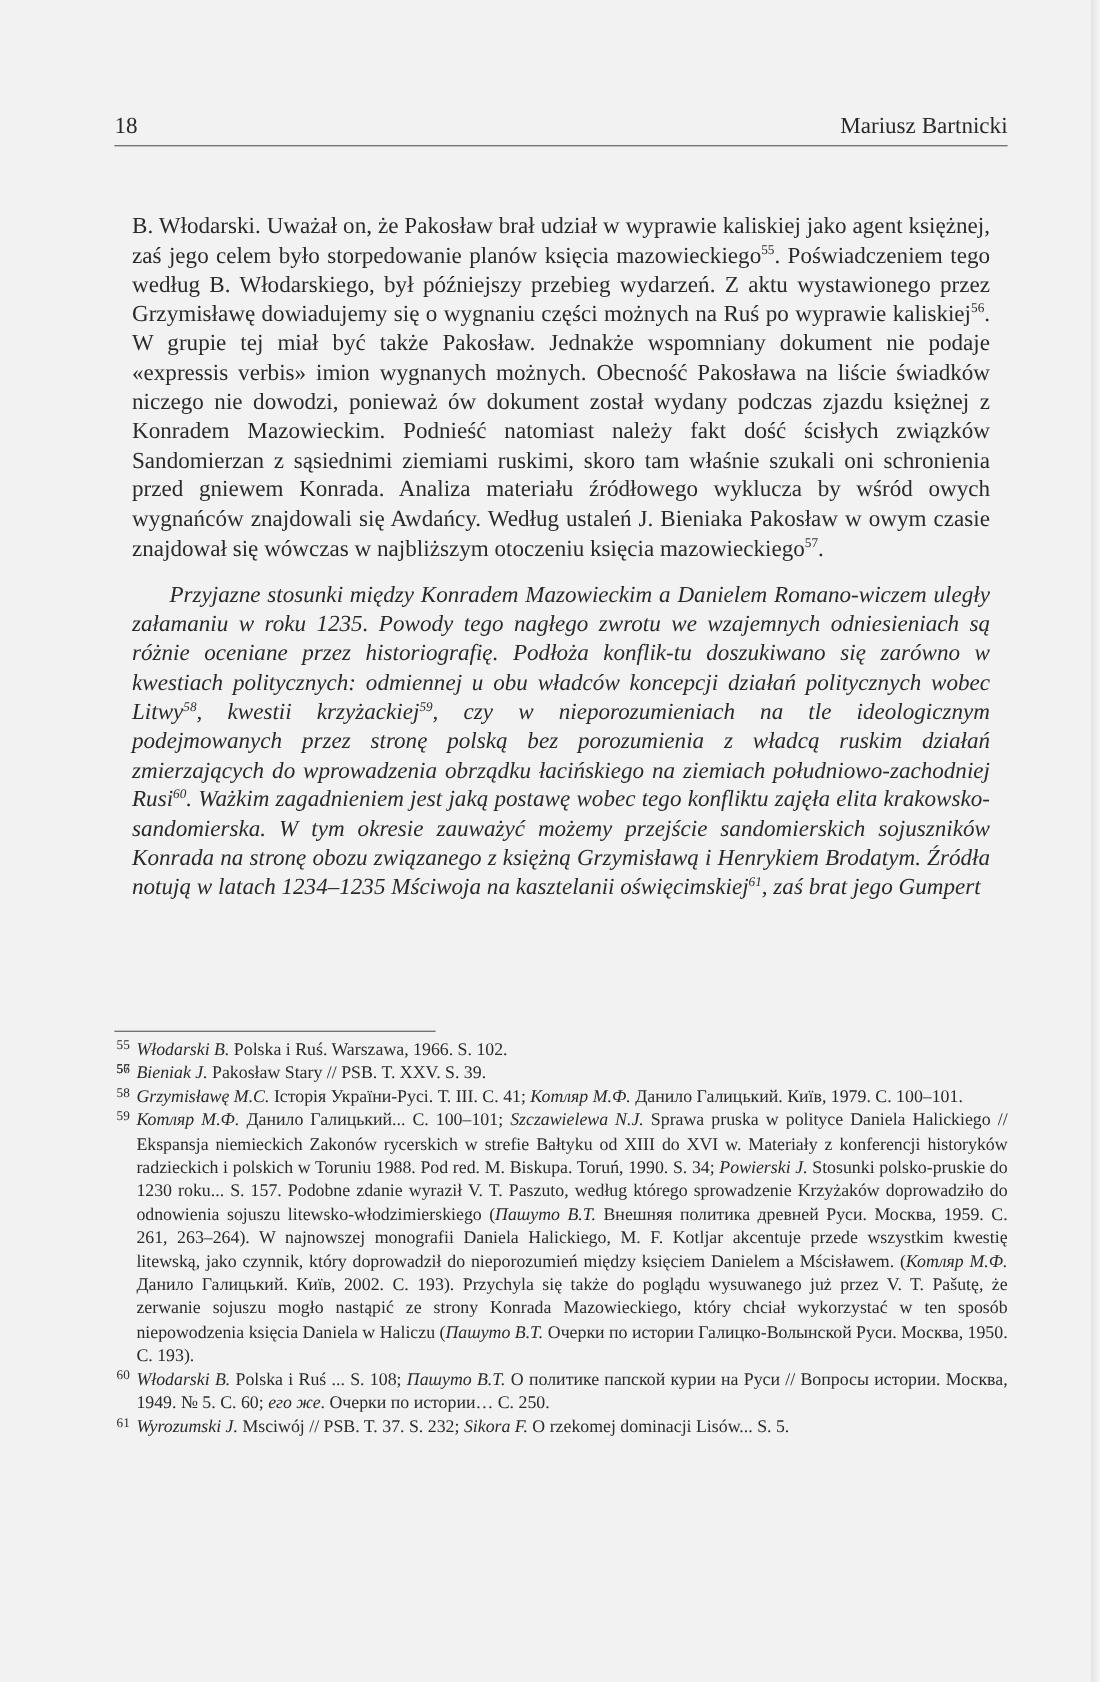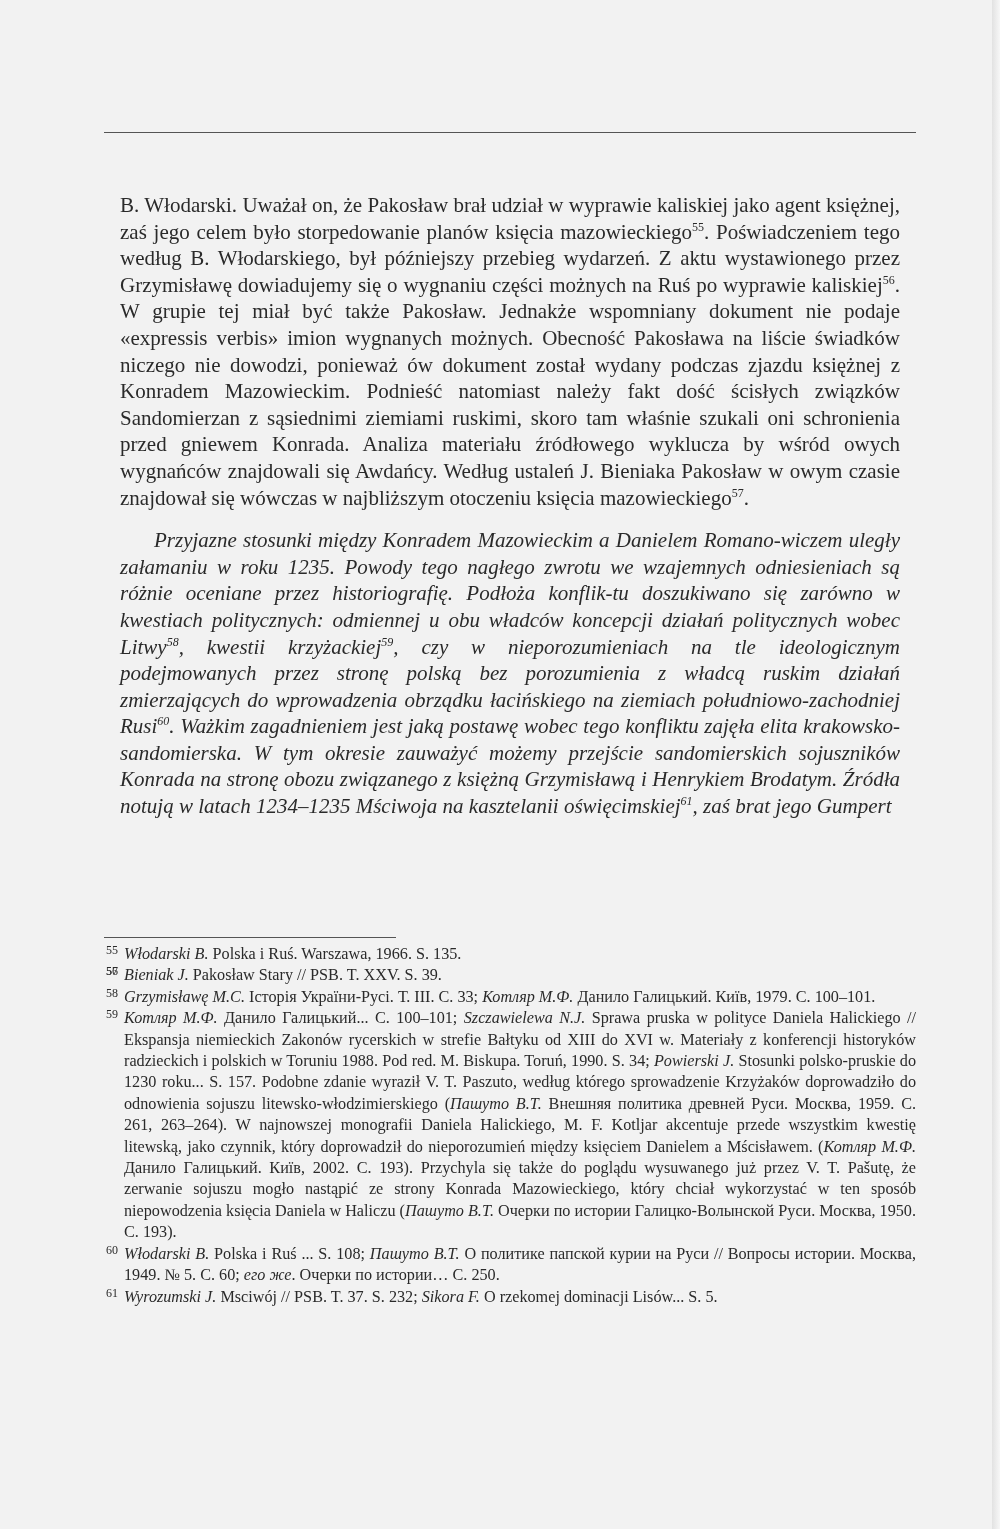--- a/index.html
+++ b/index.html
@@ -47,31 +47,35 @@
   .fn { position: relative; padding-left: 20px; margin: 0; }
   .fn .num {
     position: absolute; left: 2px; top: -4px; font-size: 12px;
   }
   i { font-style: italic; }
 </style>
 </head>
 <body>
 
 <div class="page">
+  <div class="header">
+    <span class="pagenum">18</span>
+    <span class="author">Mariusz Bartnicki</span>
+  </div>
   <div class="header-rule"></div>
 
   <div class="body" id="body-text">
       <p><span>B. Włodarski. Uważał on, że Pakosław brał udział w wyprawie kaliskiej jako agent księżnej, zaś jego celem było storpedowanie planów księcia mazowieckiego</span><sup>55</sup><span>. Poświadczeniem tego według B. Włodarskiego, był późniejszy przebieg wydarzeń. Z aktu wystawionego przez Grzymisławę dowiadujemy się o wygnaniu części możnych na Ruś po wyprawie kaliskiej</span><sup>56</sup><span>. W grupie tej miał być także Pakosław. Jednakże wspomniany dokument nie podaje «expressis verbis» imion wygnanych możnych. Obecność Pakosława na liście świadków niczego nie dowodzi, ponieważ ów dokument został wydany podczas zjazdu księżnej z Konradem Mazowieckim. Podnieść natomiast należy fakt dość ścisłych związków Sandomierzan z sąsiednimi ziemiami ruskimi, skoro tam właśnie szukali oni schronienia przed gniewem Konrada. Analiza materiału źródłowego wyklucza by wśród owych wygnańców znajdowali się Awdańcy. Według ustaleń J. Bieniaka Pakosław w owym czasie znajdował się wówczas w najbliższym otoczeniu księcia mazowieckiego</span><sup>57</sup><span>.</span></p>
       <p class="indent"><span>Przyjazne stosunki między Konradem Mazowieckim a Danielem Romano-wiczem uległy załamaniu w roku 1235. Powody tego nagłego zwrotu we wzajemnych odniesieniach są różnie oceniane przez historiografię. Podłoża konflik-tu doszukiwano się zarówno w kwestiach politycznych: odmiennej u obu władców koncepcji działań politycznych wobec Litwy</span><sup>58</sup><span>, kwestii krzyżackiej</span><sup>59</sup><span>, czy w nieporozumieniach na tle ideologicznym podejmowanych przez stronę polską bez porozumienia z władcą ruskim działań zmierzających do wprowadzenia obrządku łacińskiego na ziemiach południowo-zachodniej Rusi</span><sup>60</sup><span>. Ważkim zagadnieniem jest jaką postawę wobec tego konfliktu zajęła elita krakowsko-sandomierska. W tym okresie zauważyć możemy przejście sandomierskich sojuszników Konrada na stronę obozu związanego z księżną Grzymisławą i Henrykiem Brodatym. Źródła notują w latach 1234–1235 Mściwoja na kasztelanii oświęcimskiej</span><sup>61</sup><span>, zaś brat jego Gumpert</span></p>
     </div>
 
   <div class="fn-rule"></div>
   <div class="footnotes" id="footnotes">
-      <div class="fn"><span class="num">55</span><i>Włodarski B.</i><span> Polska i Ruś. Warszawa, 1966. S. 135.</span></div>
+      <div class="fn"><span class="num">55</span><i>Włodarski B.</i><span> Polska i Ruś. Warszawa, 1966. S. 102.</span></div>
       <div class="fn"><span class="num">56</span></div>
       <div class="fn"><span class="num">57</span><i>Bieniak J.</i><span> Pakosław Stary // PSB. T. XXV. S. 39.</span></div>
-      <div class="fn"><span class="num">58</span><i>Grzymisławę М.С.</i><span> Історія України-Русі. Т. III. С. 33; </span><i>Котляр М.Ф.</i><span> Данило Галицький. Київ, 1979. С. 100–101.</span></div>
+      <div class="fn"><span class="num">58</span><i>Grzymisławę М.С.</i><span> Історія України-Русі. Т. III. С. 41; </span><i>Котляр М.Ф.</i><span> Данило Галицький. Київ, 1979. С. 100–101.</span></div>
       <div class="fn"><span class="num">59</span><i>Котляр М.Ф.</i><span> Данило Галицький... С. 100–101; </span><i>Szczawielewa N.J.</i><span> Sprawa pruska w polityce Daniela Halickiego // Ekspansja niemieckich Zakonów rycerskich w strefie Bałtyku od XIII do XVI w. Materiały z konferencji historyków radzieckich i polskich w Toruniu 1988. Pod red. M. Biskupa. Toruń, 1990. S. 34; </span><i>Powierski J.</i><span> Stosunki polsko-pruskie do 1230 roku... S. 157. Podobne zdanie wyraził V. T. Paszuto, według którego sprowadzenie Krzyżaków doprowadziło do odnowienia sojuszu litewsko-włodzimierskiego (</span><i>Пашуто В.Т.</i><span> Внешняя политика древней Руси. Москва, 1959. С. 261, 263–264). W najnowszej monografii Daniela Halickiego, M. F. Kotljar akcentuje przede wszystkim kwestię litewską, jako czynnik, który doprowadził do nieporozumień między księciem Danielem a Mścisławem. (</span><i>Котляр М.Ф.</i><span> Данило Галицький. Київ, 2002. С. 193). Przychyla się także do poglądu wysuwanego już przez V. T. Pašutę, że zerwanie sojuszu mogło nastąpić ze strony Konrada Mazowieckiego, który chciał wykorzystać w ten sposób niepowodzenia księcia Daniela w Haliczu (</span><i>Пашуто В.Т.</i><span> Очерки по истории Галицко-Волынской Руси. Москва, 1950. С. 193).</span></div>
       <div class="fn"><span class="num">60</span><i>Włodarski B.</i><span> Polska i Ruś ... S. 108; </span><i>Пашуто В.Т.</i><span> О политике папской курии на Руси // Вопросы истории. Москва, 1949. № 5. С. 60; </span><i>его же</i><span>. Очерки по истории… С. 250.</span></div>
       <div class="fn"><span class="num">61</span><i>Wyrozumski J.</i><span> Msciwój // PSB. T. 37. S. 232; </span><i>Sikora F.</i><span> O rzekomej dominacji Lisów... S. 5.</span></div>
     </div>
 </div>
 <div class="edge"></div>
 
 </body></html>

